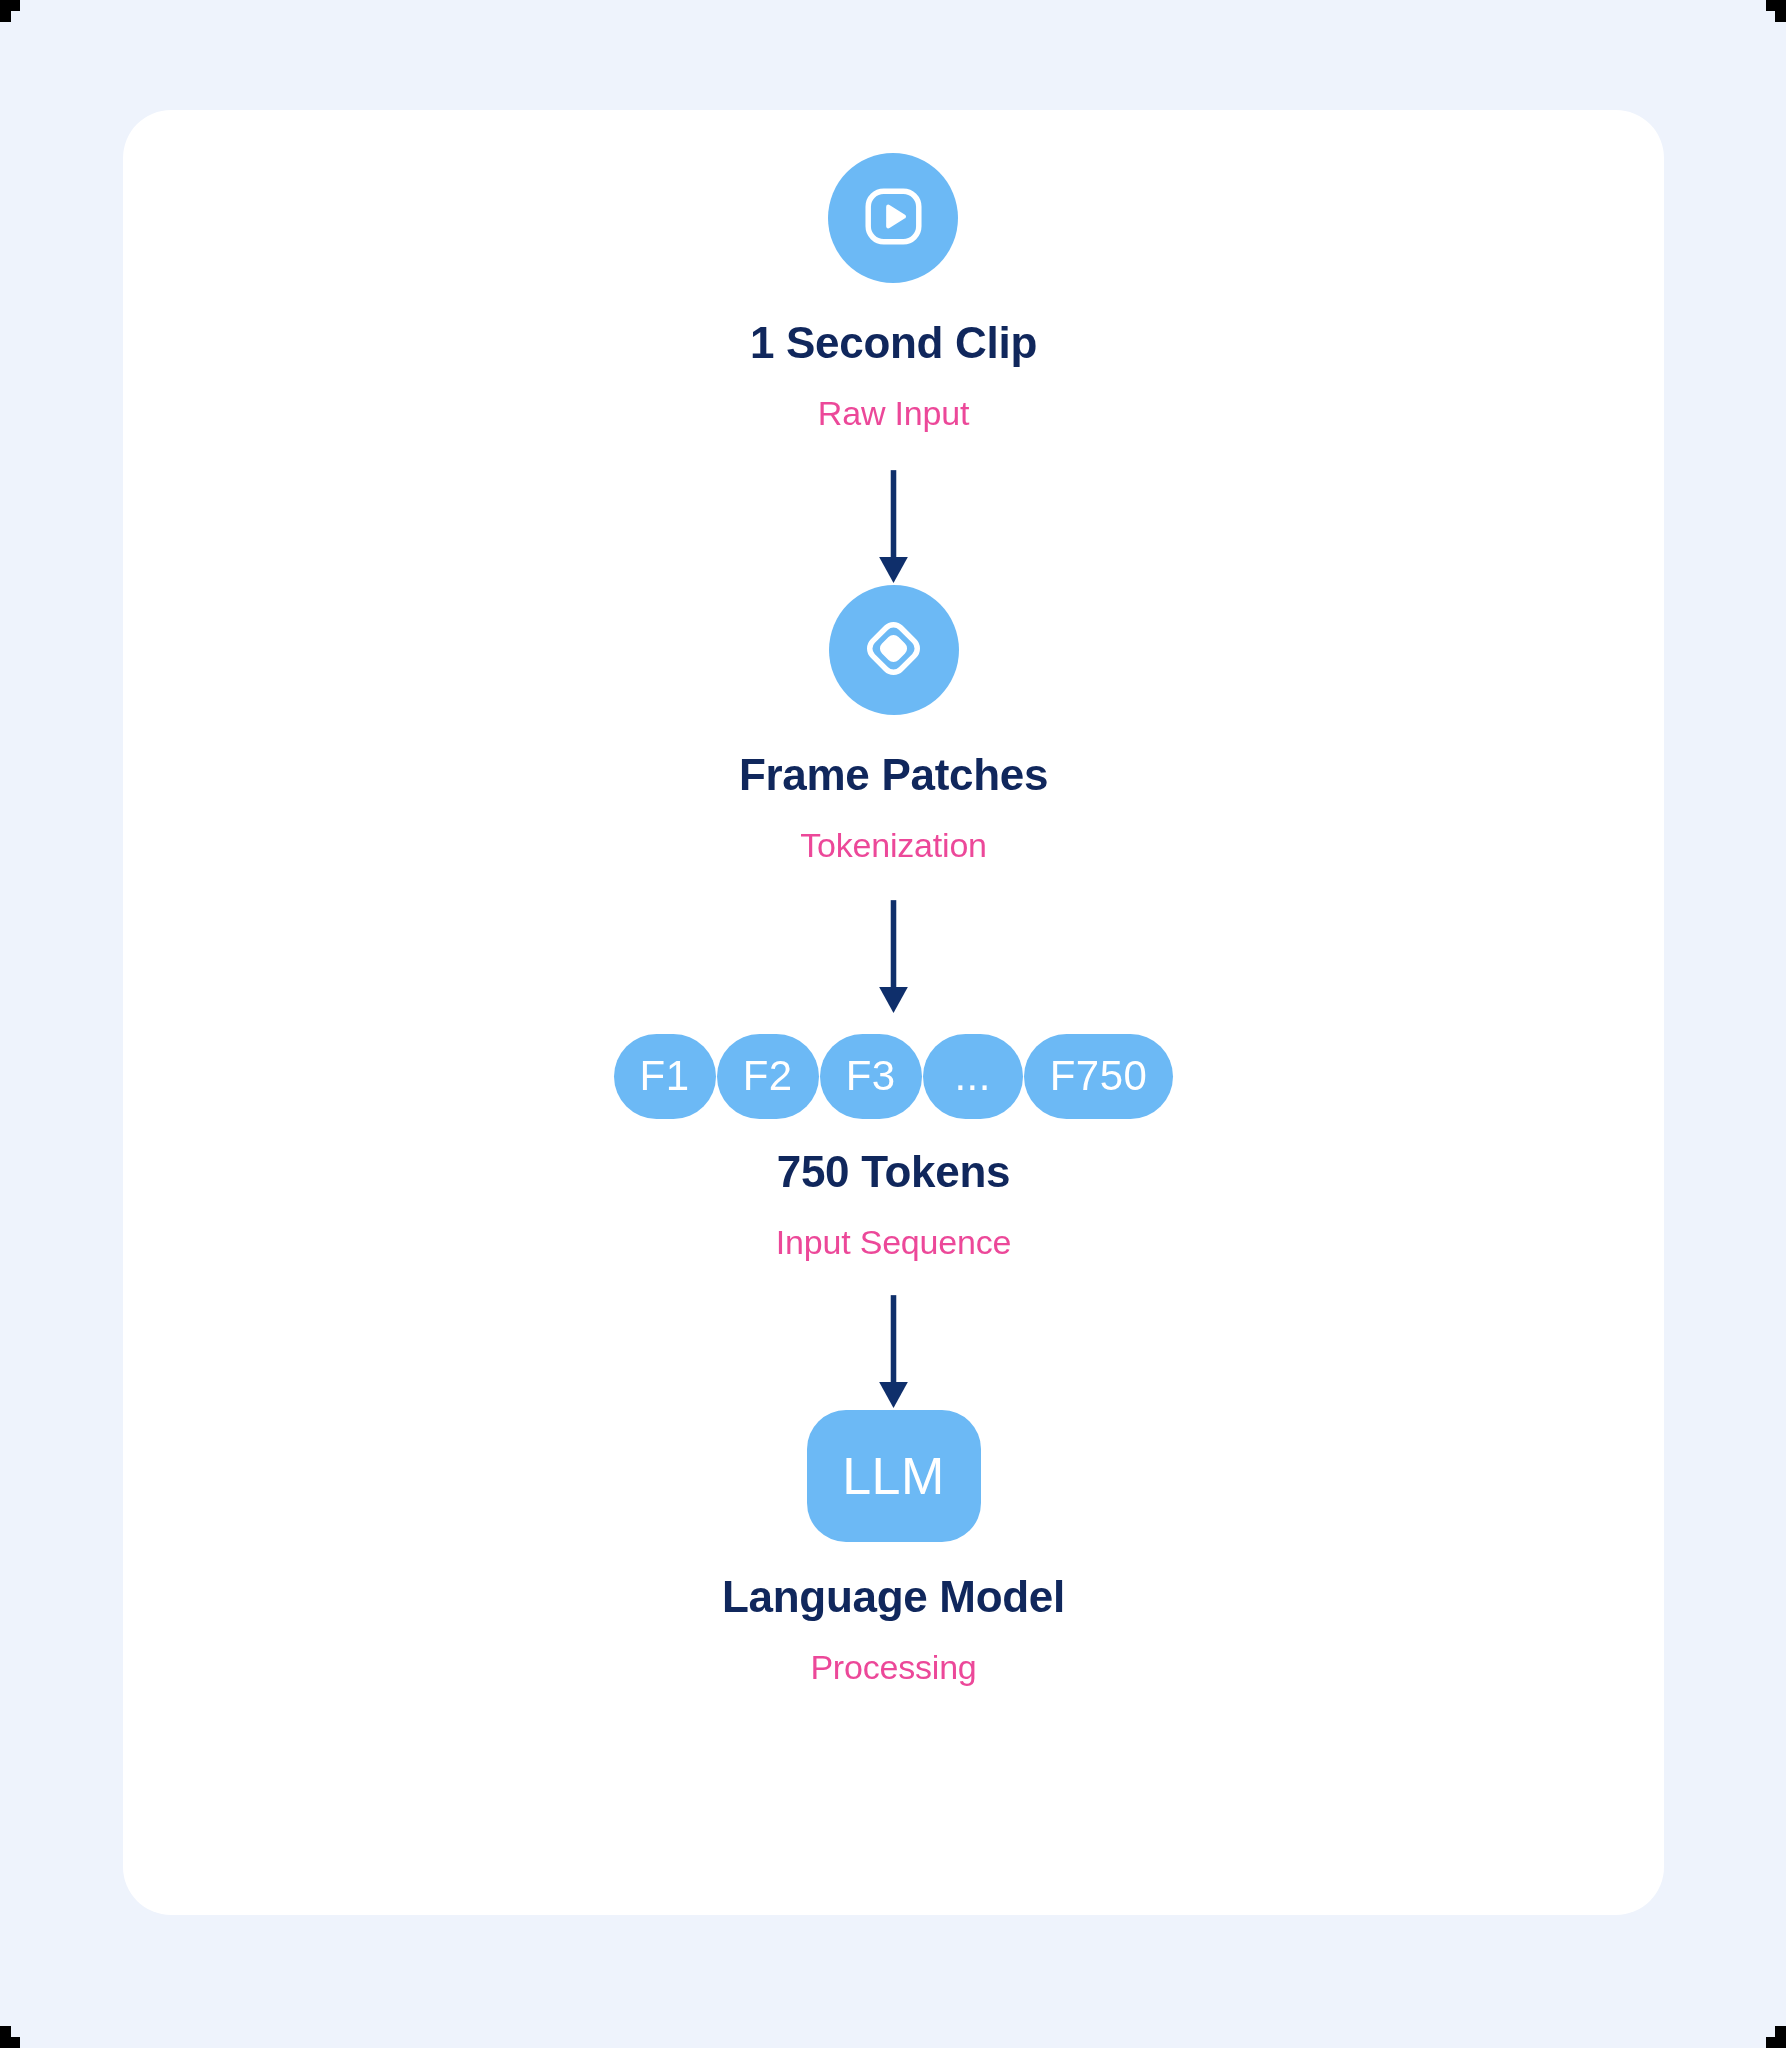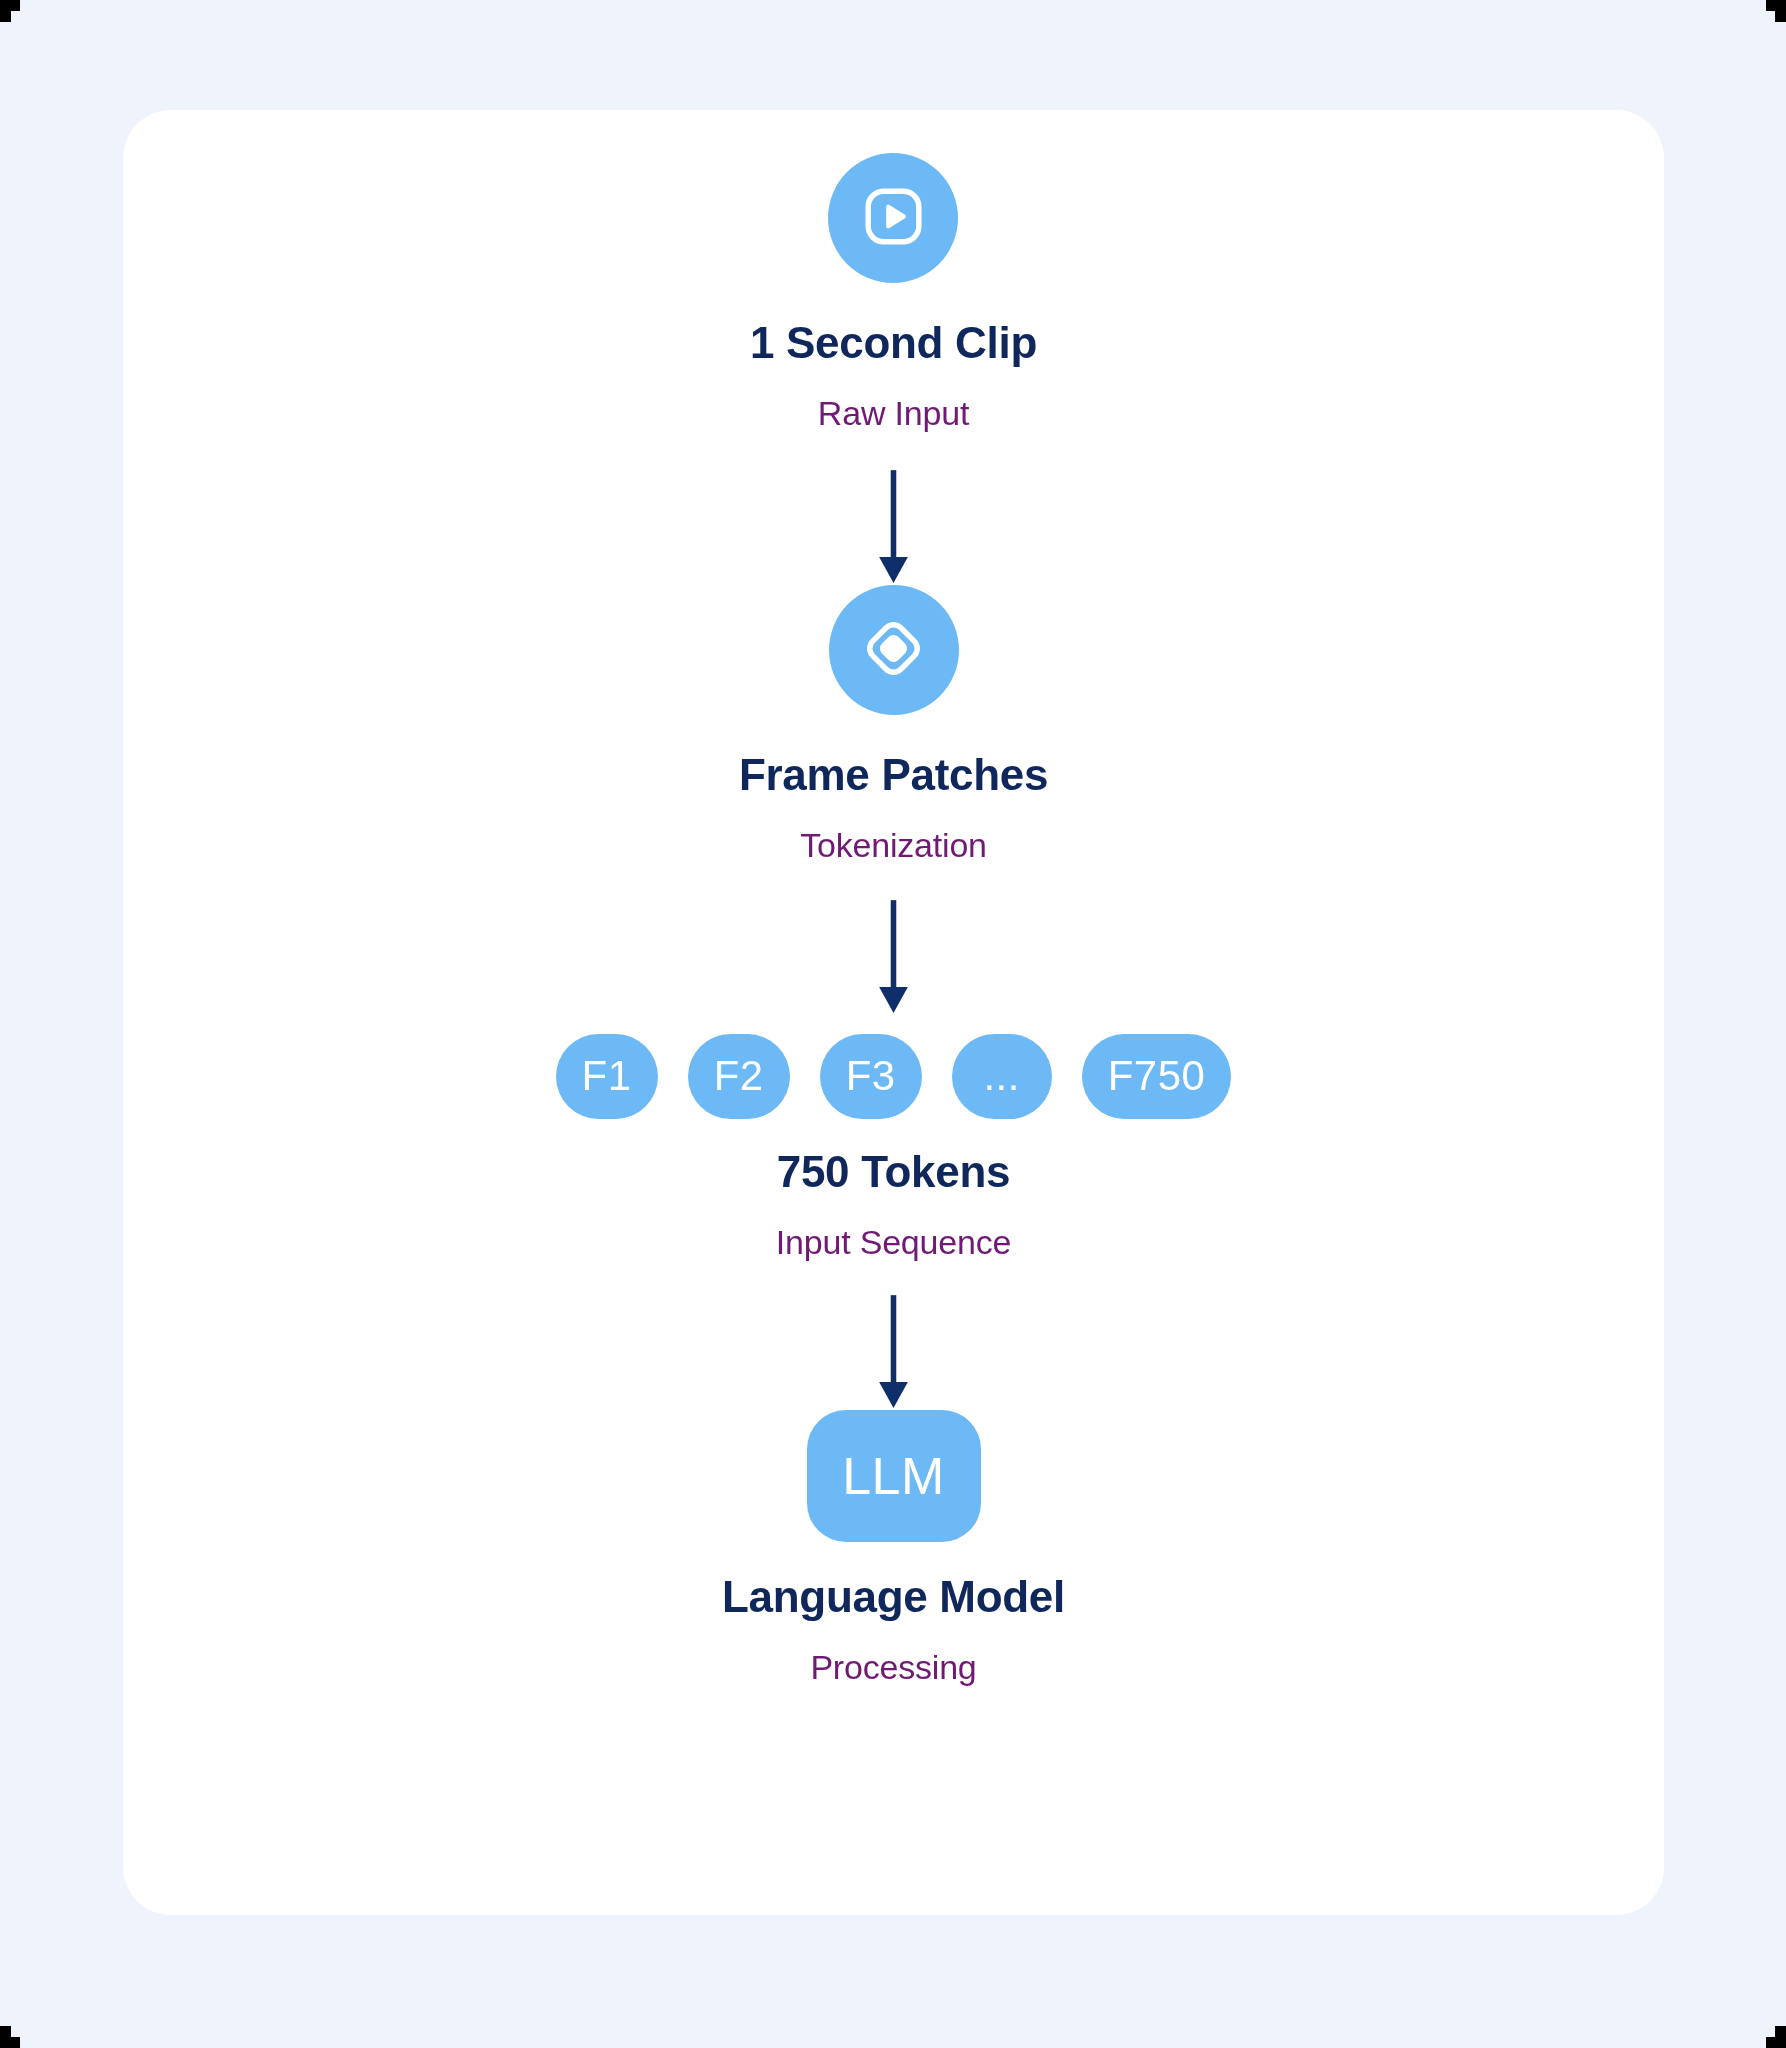--- a/index.html
+++ b/index.html
@@ -98,21 +98,21 @@
   .stage-title {
     color: #10275c;
     font-size: 44px;
     font-weight: 700;
     letter-spacing: -0.3px;
     margin-top: 35px;
     text-align: center;
   }
 
   .stage-subtitle {
-    color: #701a75;
+    color: #ec4899;
     font-size: 34px;
     font-weight: 400;
     letter-spacing: -0.2px;
     margin-top: 26px;
     text-align: center;
   }
 
   
   .arrow {
     width: 37px;
@@ -120,21 +120,21 @@
     display: block;
   }
   .arrow-gap-1 { margin-top: 37px; }
   .arrow-gap-2 { margin-top: 35px; }
   .arrow-gap-3 { margin-top: 33px; }
 
   
   .token-row {
     display: flex;
     align-items: flex-start;
-    gap: 30px;
+    gap: 1px;
     margin-top: 18.6px;
   }
   .token-pill {
     background: #6cb9f5;
     border-radius: 927px;
     height: 85px;
     min-width: 100px;
     padding: 0 26px;
     box-sizing: border-box;
     display: flex;

